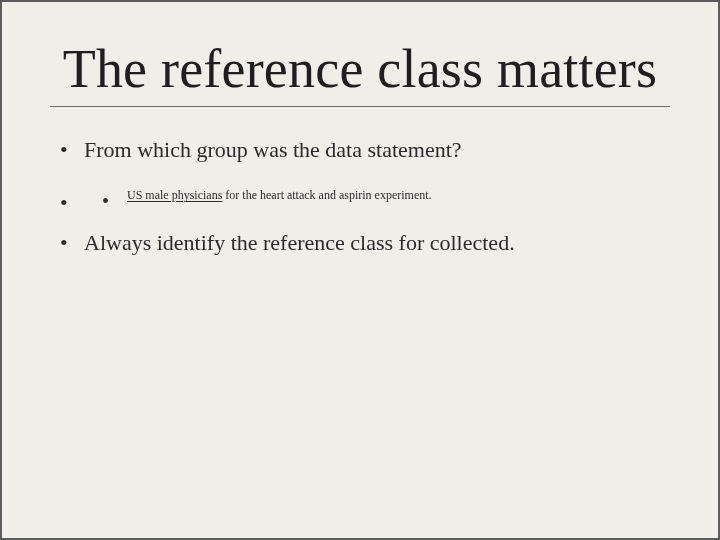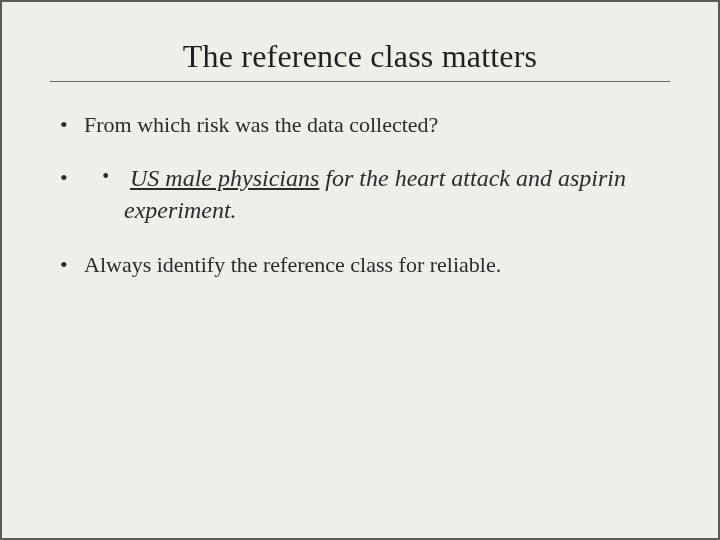--- a/index.html
+++ b/index.html
@@ -14,21 +14,21 @@
   .slide {
     box-sizing: border-box;
     width: 720px;
     height: 540px;
     background: #efeee9;
     border: 2px solid #5b5b5b;
     padding: 28px 48px 40px 48px;
     position: relative;
   }
   .title {
-    font-size: 32px;
+    font-size: 54px;
     font-weight: 400;
     text-align: center;
     margin: 8px 0 6px 0;
     color: #1f1f1f;
     letter-spacing: 0.2px;
   }
   .rule {
     border: none;
     border-top: 1.3px solid #6a6a6a;
     margin: 0 0 28px 0;
@@ -50,23 +50,22 @@
     position: absolute;
     left: 0;
     top: 0;
     color: #2b2b2b;
     font-size: 22px;
   }
   ul.level2 {
     list-style: none;
     padding: 0 0 0 18px;
     margin: 6px 0 0 0;
-    font-size: 24px;
+    font-size: 12px;
     line-height: 1.32;
-    font-style: italic;
   }
   ul.level2 > li {
     position: relative;
     padding-left: 22px;
   }
   ul.level2 > li::before {
     content: "•";
     position: absolute;
     left: 0;
     top: 0;
@@ -82,30 +81,30 @@
 <body>
 
 <div class="slide">
 
   <h1 class="title">The reference class matters</h1>
   <hr class="rule">
 
   <ul class="level1">
 
     <li>
-      <span> From which risk was the data collected?</span>
+      <span> From which group was the data statement?</span>
     </li>
 
     <li>
       <ul class="level2">
         <li>
           <span>&nbsp;</span><span class="underline">US male physicians</span><span> for the heart attack and aspirin experiment.</span>
         </li>
       </ul>
     </li>
 
     <li>
-      <span>Always identify the reference class for reliable.</span>
+      <span>Always identify the reference class for collected.</span>
     </li>
 
   </ul>
 
 </div>
 
 </body></html>

